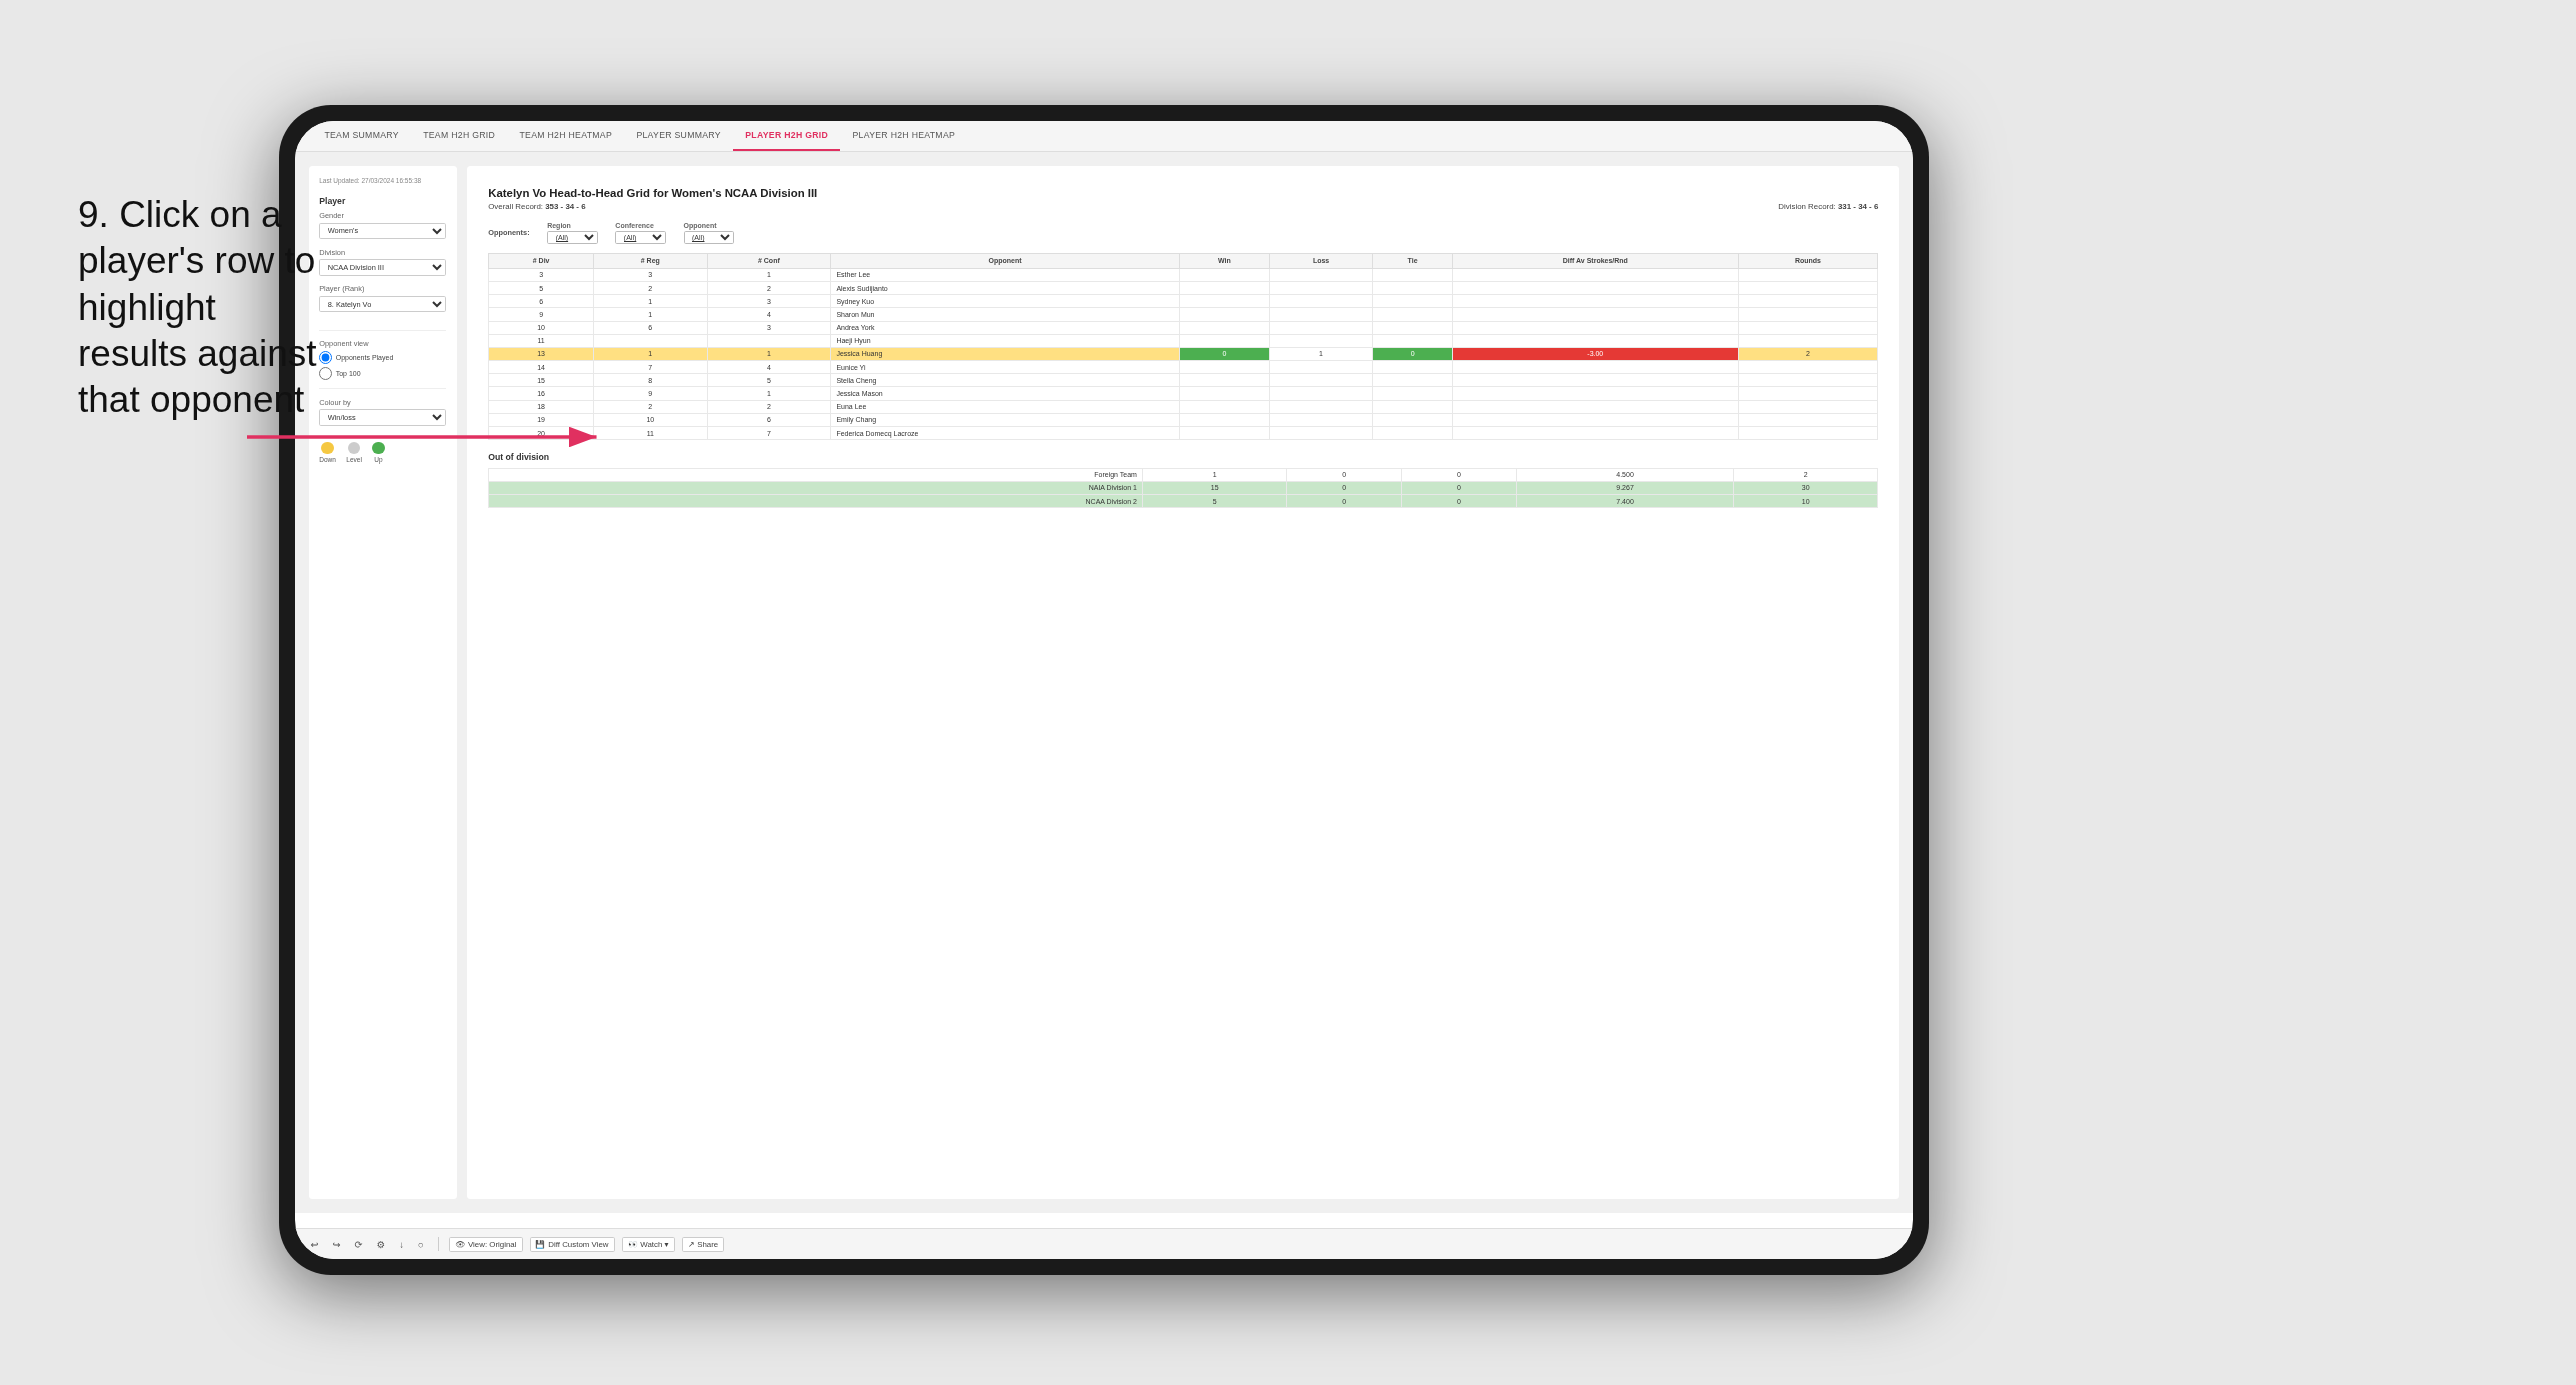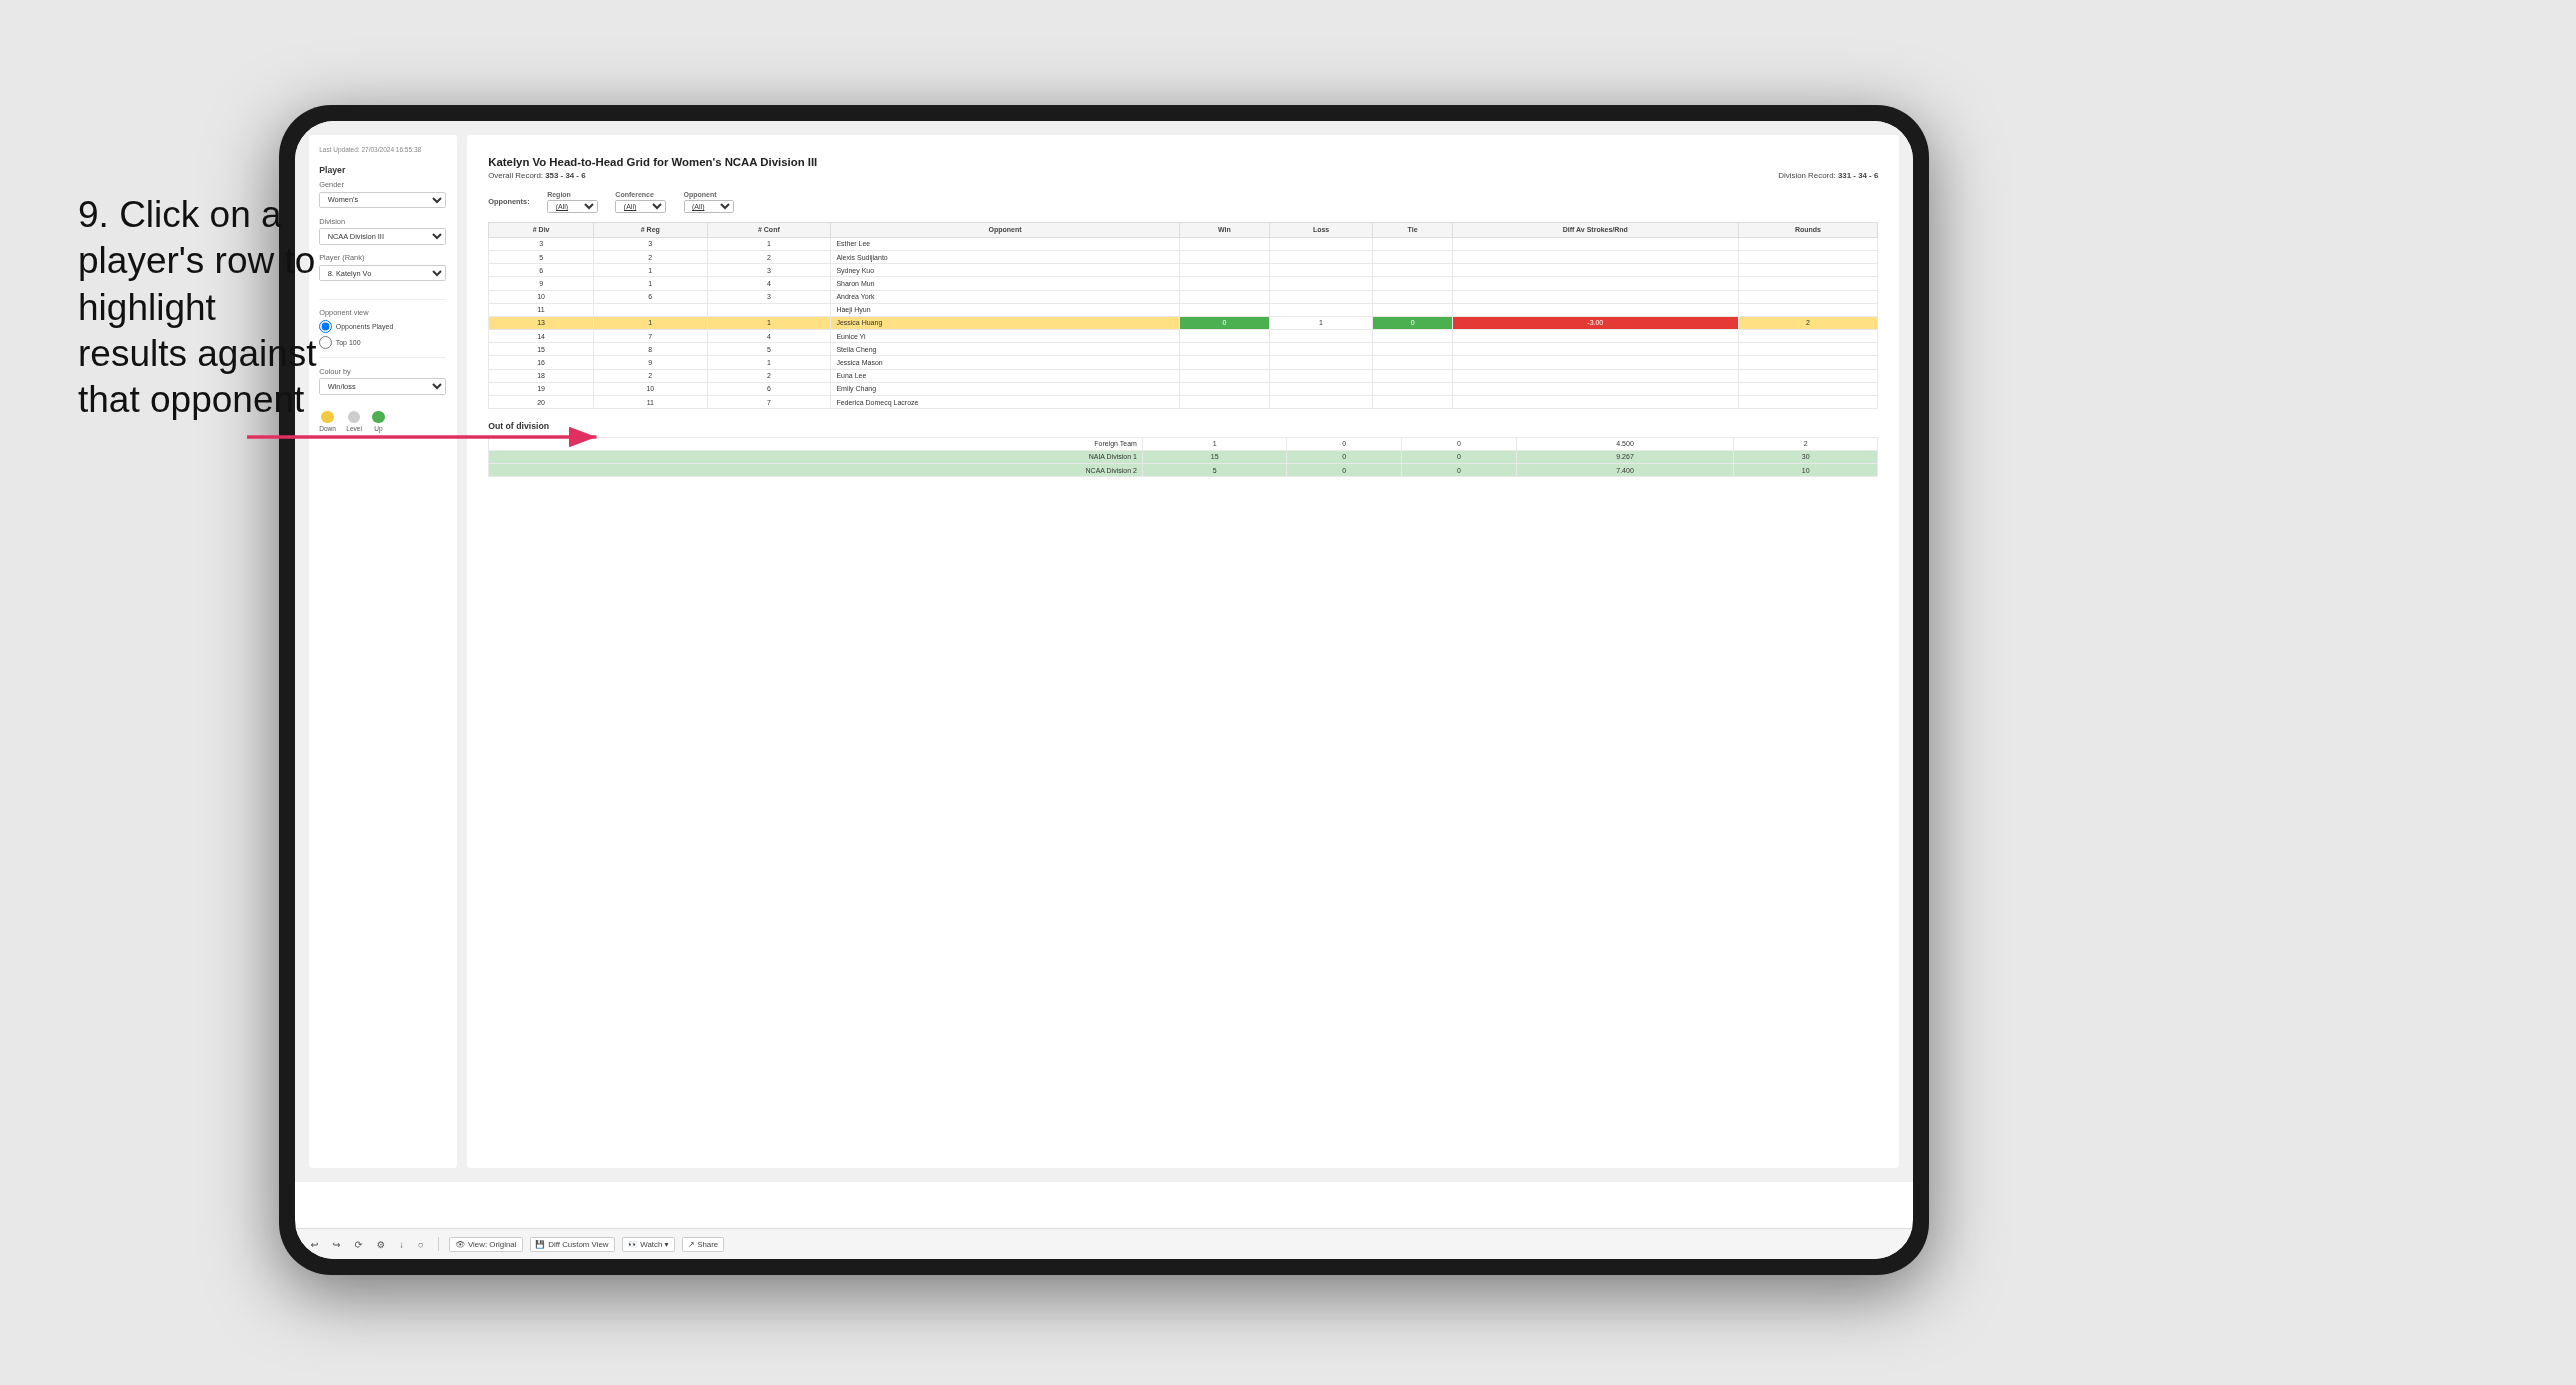--- a/index.html
+++ b/index.html
@@ -419,20 +419,28 @@
       overflow-x: auto;
     }
   </style>
 </head>
 <body>
 
 <div class="tablet-frame">
   <div class="tablet-screen">
 
 
+    <div class="sub-nav">
+      <span class="sub-nav-link">TEAM SUMMARY</span>
+      <span class="sub-nav-link">TEAM H2H GRID</span>
+      <span class="sub-nav-link">TEAM H2H HEATMAP</span>
+      <span class="sub-nav-link">PLAYER SUMMARY</span>
+      <span class="sub-nav-link active">PLAYER H2H GRID</span>
+      <span class="sub-nav-link">PLAYER H2H HEATMAP</span>
+    </div>
 
     <div class="main-content">
 
       <div class="left-panel">
         <div class="last-updated">Last Updated: 27/03/2024
 16:55:38</div>
 
         <div class="panel-section-title">Player</div>
 
         <div class="panel-label">Gender</div>

